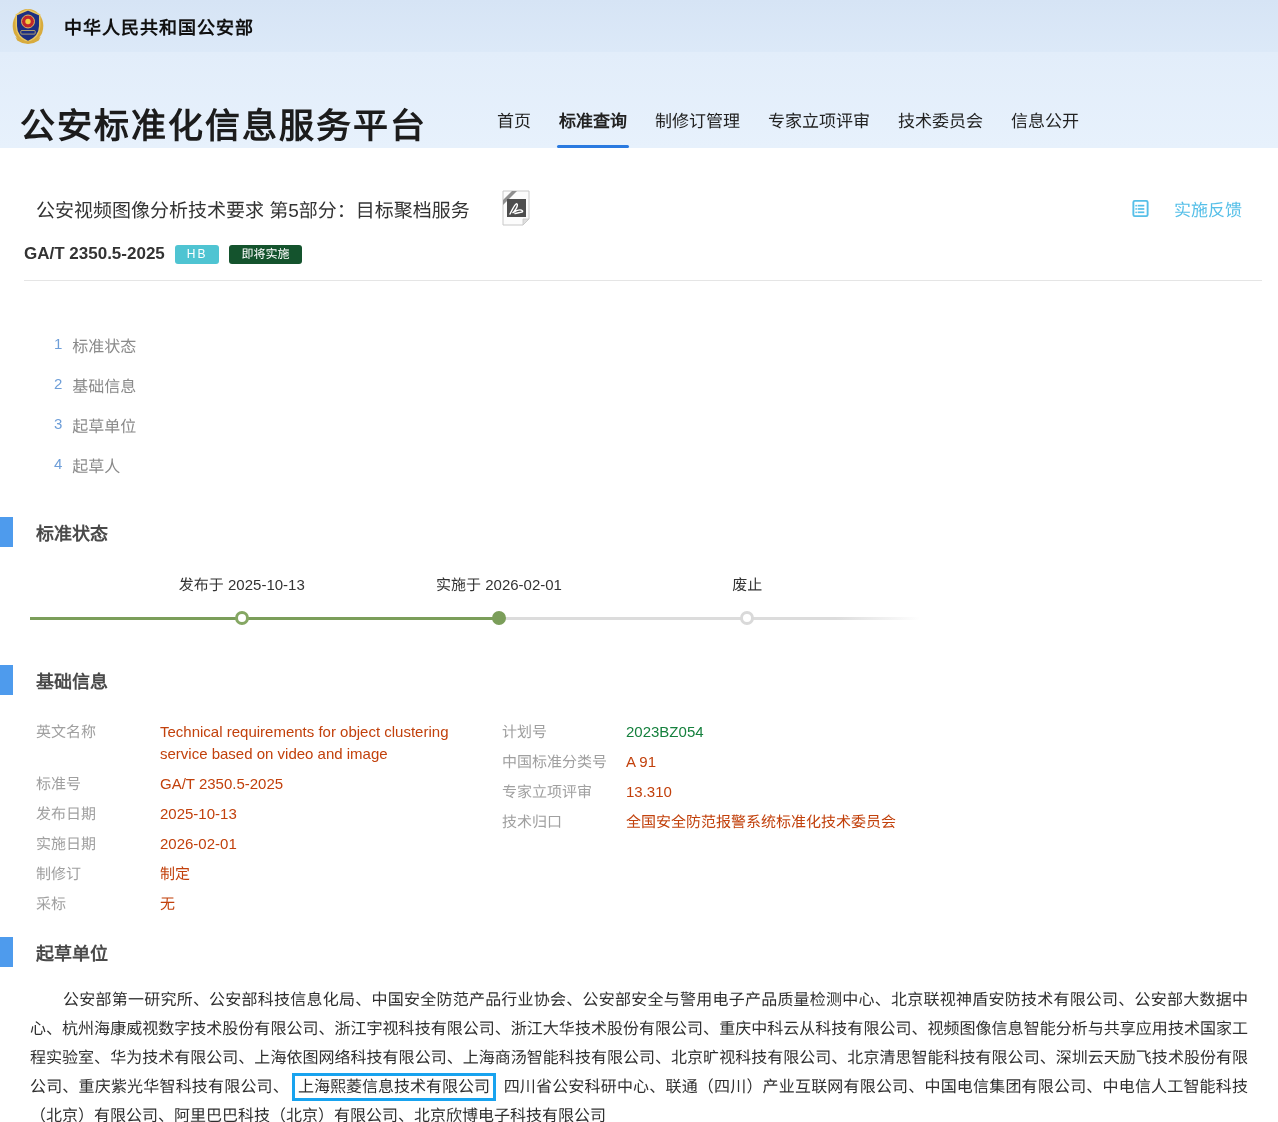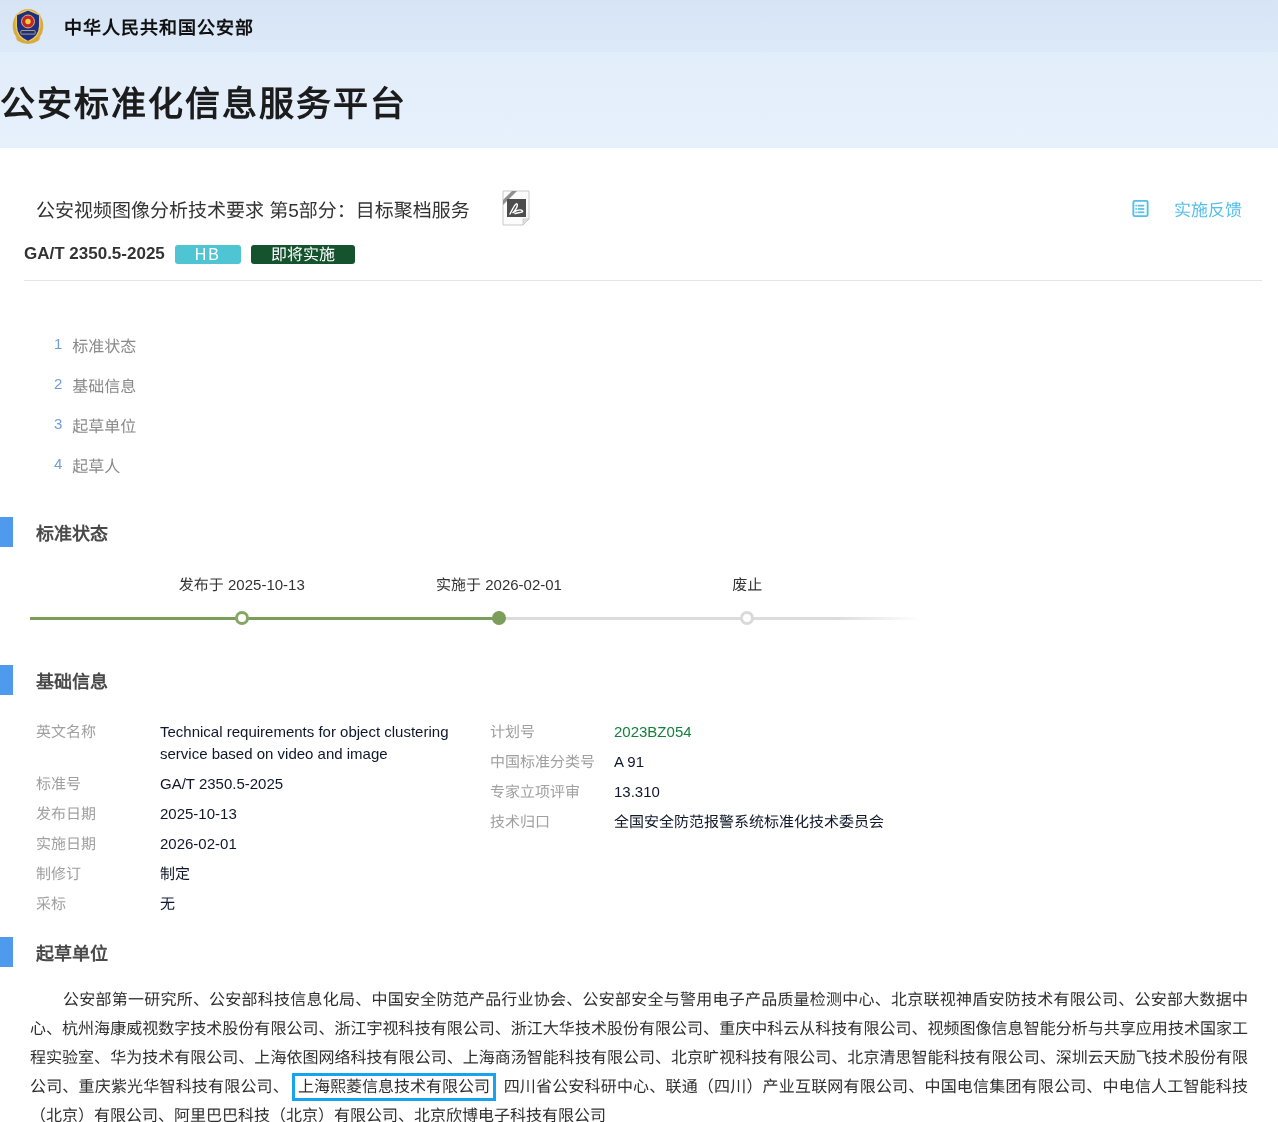--- a/index.html
+++ b/index.html
@@ -15,21 +15,21 @@
     background:linear-gradient(#d6e4f5,#dce9f8);
     display:flex; align-items:center; padding-left:10px;
   }
   .topbar .emblem { width:36px; height:40px; margin-right:18px; }
   .topbar .ministry { font-size:18px; font-weight:bold; color:#111; letter-spacing:1px; }
 
   
   .platformbar {
     height:96px;
     background:linear-gradient(#e2edfa,#e7f1fc);
-    display:flex; align-items:center; padding-left:0;
+    display:flex; align-items:flex-end; padding-left:20px;
   }
   .platform-title { font-size:35px; font-weight:bold; color:#1c1c1c; letter-spacing:2px; }
   nav.mainnav { display:flex; margin-left:56px; margin-top:18px; }
   nav.mainnav .nav-item {
     font-size:17px; color:#222; text-decoration:none;
     padding:0 14px 16px; position:relative; cursor:pointer; white-space:nowrap;
   }
   nav.mainnav .nav-item.active { font-weight:bold; }
   nav.mainnav .nav-item.active::after {
     content:""; position:absolute; left:12px; right:12px; bottom:0;
@@ -37,22 +37,22 @@
   }
 
   
   .title-row { display:flex; align-items:center; margin:40px 36px 0; }
   .doc-title { font-size:19px; font-weight:normal; color:#333; }
   .pdf-icon { width:40px; height:40px; margin-left:26px; cursor:pointer; }
   .feedback { margin-left:auto; display:flex; align-items:center; gap:24px;
     color:#55bfe8; font-size:17px; text-decoration:none; cursor:pointer; }
   .std-row { display:flex; align-items:center; margin:16px 24px 0; }
   .std-no { font-size:17px; font-weight:bold; color:#333; }
-  .badge { display:inline-block; color:#fff; font-size:16px; line-height:19px;
-    padding:0 20px; border-radius:3px; margin-left:10px; }
+  .badge { display:inline-block; color:#fff; font-size:12px; line-height:19px;
+    padding:0 12px; border-radius:3px; margin-left:10px; }
   .badge.hb { background:#4fc4d2; letter-spacing:2px; }
   .badge.impl { background:#14532d; }
   .head-divider { border:none; border-top:1px solid #e5e5e5; margin:16px 16px 0 24px; }
 
   
   .toc { display:flex; margin:28px 0 0 30px; height:190px; }
   .toc-box {
     width:88px; background:#f8f8f8; border-right:1px solid #e7e7e7;
     text-align:center; padding-top:42px; font-size:18px; color:#333;
   }
@@ -74,26 +74,26 @@
   .tl-line.green { left:0; width:52.7%; background:#7b9e5a; }
   .tl-line.gray { left:52.7%; width:47.3%;
     background:linear-gradient(to right,#dcdcdc 80%,rgba(220,220,220,0)); }
   .tl-dot { position:absolute; top:49px; width:14px; height:14px; border-radius:50%;
     transform:translate(-50%,-50%); background:#fff; }
   .tl-dot.done { border:3px solid #85a763; }
   .tl-dot.current { background:#7b9e5a; border:3px solid #7b9e5a; }
   .tl-dot.pending { border:3px solid #d9d9d9; }
 
   
-  .info-grid { display:flex; margin:22px 0 10px 36px; }
+  .info-grid { display:flex; margin:22px 0 10px 36px;gap:12px; }
   .info-col { display:grid; grid-template-columns:auto auto; align-content:start; }
   .info-col.left  { grid-template-columns:124px 330px; }
   .info-col.right { grid-template-columns:124px 380px; margin-left:0; }
   .info-label { color:#a0a0a0; font-size:15px; line-height:22px; padding:4px 0; }
-  .info-value { color:#0f172a; font-size:15px; line-height:22px; padding:4px 0; }
+  .info-value { color:#c2410c; font-size:15px; line-height:22px; padding:4px 0; }
   .info-value.link { color:#15803d; cursor:pointer; }
 
   
   .drafting-p {
     margin:18px 30px 0; font-size:16px; line-height:29px; color:#2f2f2f;
     text-align:justify; text-indent:33px;
   }
   .hl-company {
     border:3px solid #18a3ef; padding:0 3px; margin:0 3px;
     text-indent:0; display:inline-block; line-height:22px;
@@ -111,20 +111,28 @@
       <circle cx="20" cy="17" r="3" fill="#f4d03f"></circle>
       <rect x="12" y="27" width="16" height="4" rx="1" fill="#1d2f82" stroke="#e9c864" stroke-width="0.8"></rect>
       <path d="M6 34 Q20 44 34 34 L32 38 Q20 46 8 38 Z" fill="#d8ab3d"></path>
     </svg>
   </span>
   <span class="ministry">中华人民共和国公安部</span>
 </header>
 
 <div class="platformbar">
   <div class="platform-title">公安标准化信息服务平台</div>
+  <nav class="mainnav">
+    <a class="nav-item">首页</a>
+    <a class="nav-item active">标准查询</a>
+    <a class="nav-item">制修订管理</a>
+    <a class="nav-item">专家立项评审</a>
+    <a class="nav-item">技术委员会</a>
+    <a class="nav-item">信息公开</a>
+  </nav>
 </div>
 
 <main>
 
   <div class="title-row">
     <h2 class="doc-title">公安视频图像分析技术要求 第5部分：目标聚档服务</h2>
     <span class="pdf-icon">
       <svg viewBox="0 0 40 40" width="40" height="40">
         <path d="M7 3 H33 V31 L27 37 H7 Z" fill="#fcfcfc" stroke="#c8c8c8" stroke-width="1"></path>
         <path d="M33 31 L27 31 L27 37 Z" fill="#dedede" stroke="#c8c8c8" stroke-width="0.8"></path>

